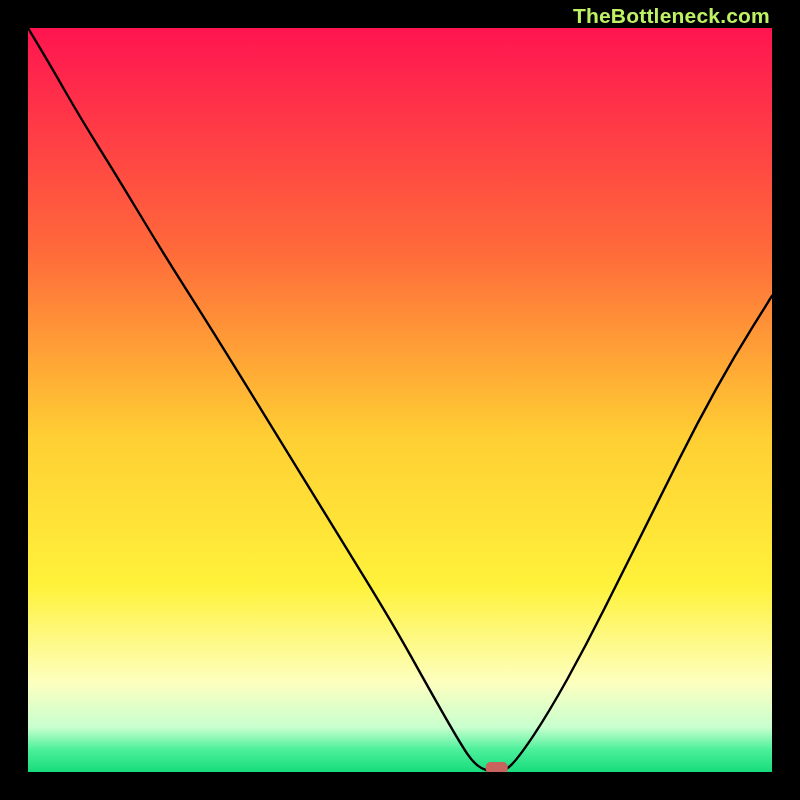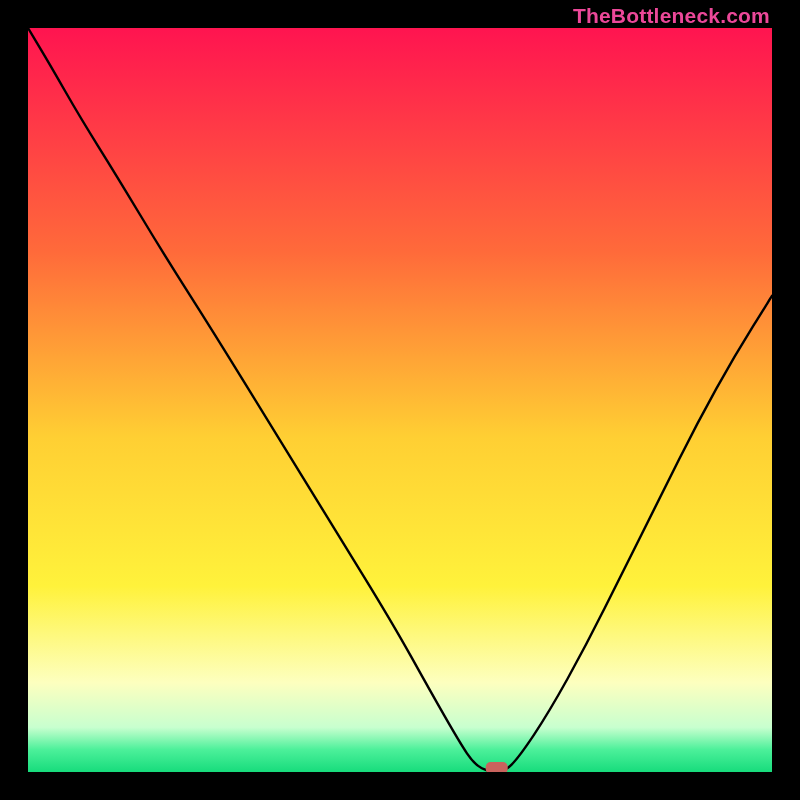--- a/index.html
+++ b/index.html
@@ -22,21 +22,21 @@
     left: 28px;
     top: 28px;
     width: 744px;
     height: 744px;
     overflow: hidden;
   }
   .attribution {
     position: absolute;
     top: 4px;
     right: 30px;
-    color: #ec4899;
+    color: #bef264;
     font-size: 21px;
     font-weight: 600;
     letter-spacing: 0.2px;
   }
   svg { display: block; }
   .curve {
     fill: none;
     stroke: #000;
     stroke-width: 2.4;
     stroke-linecap: round;

